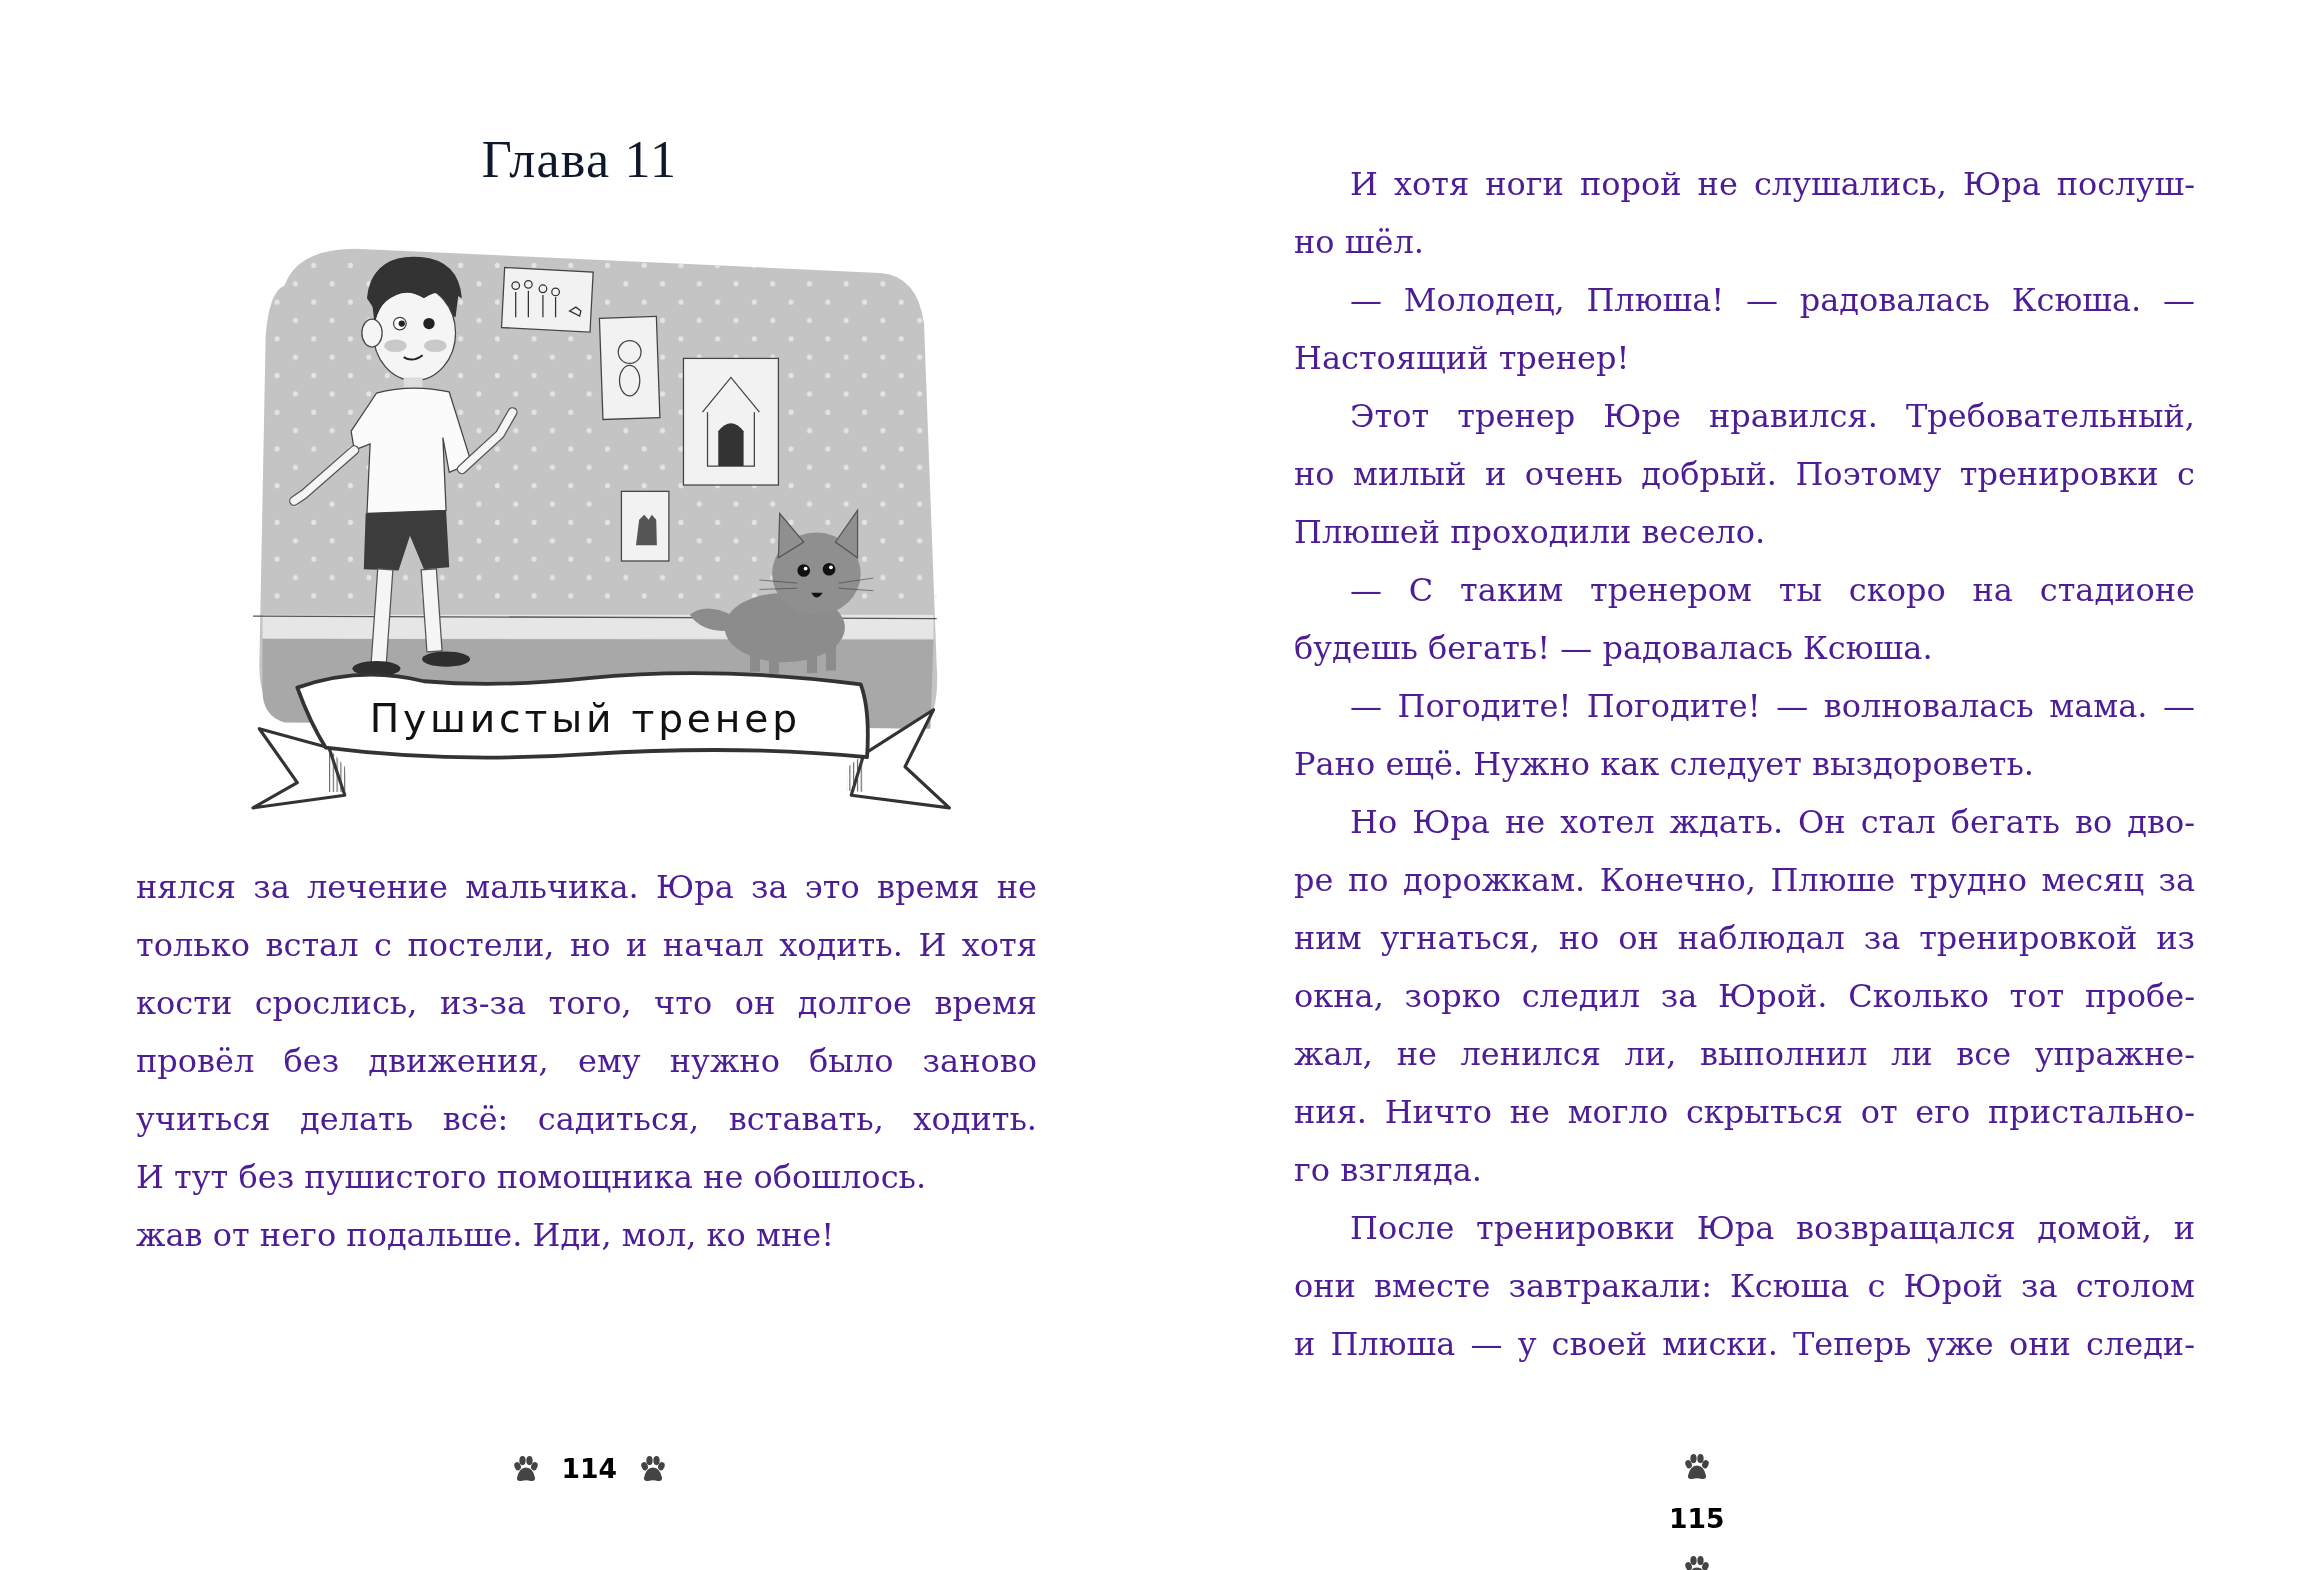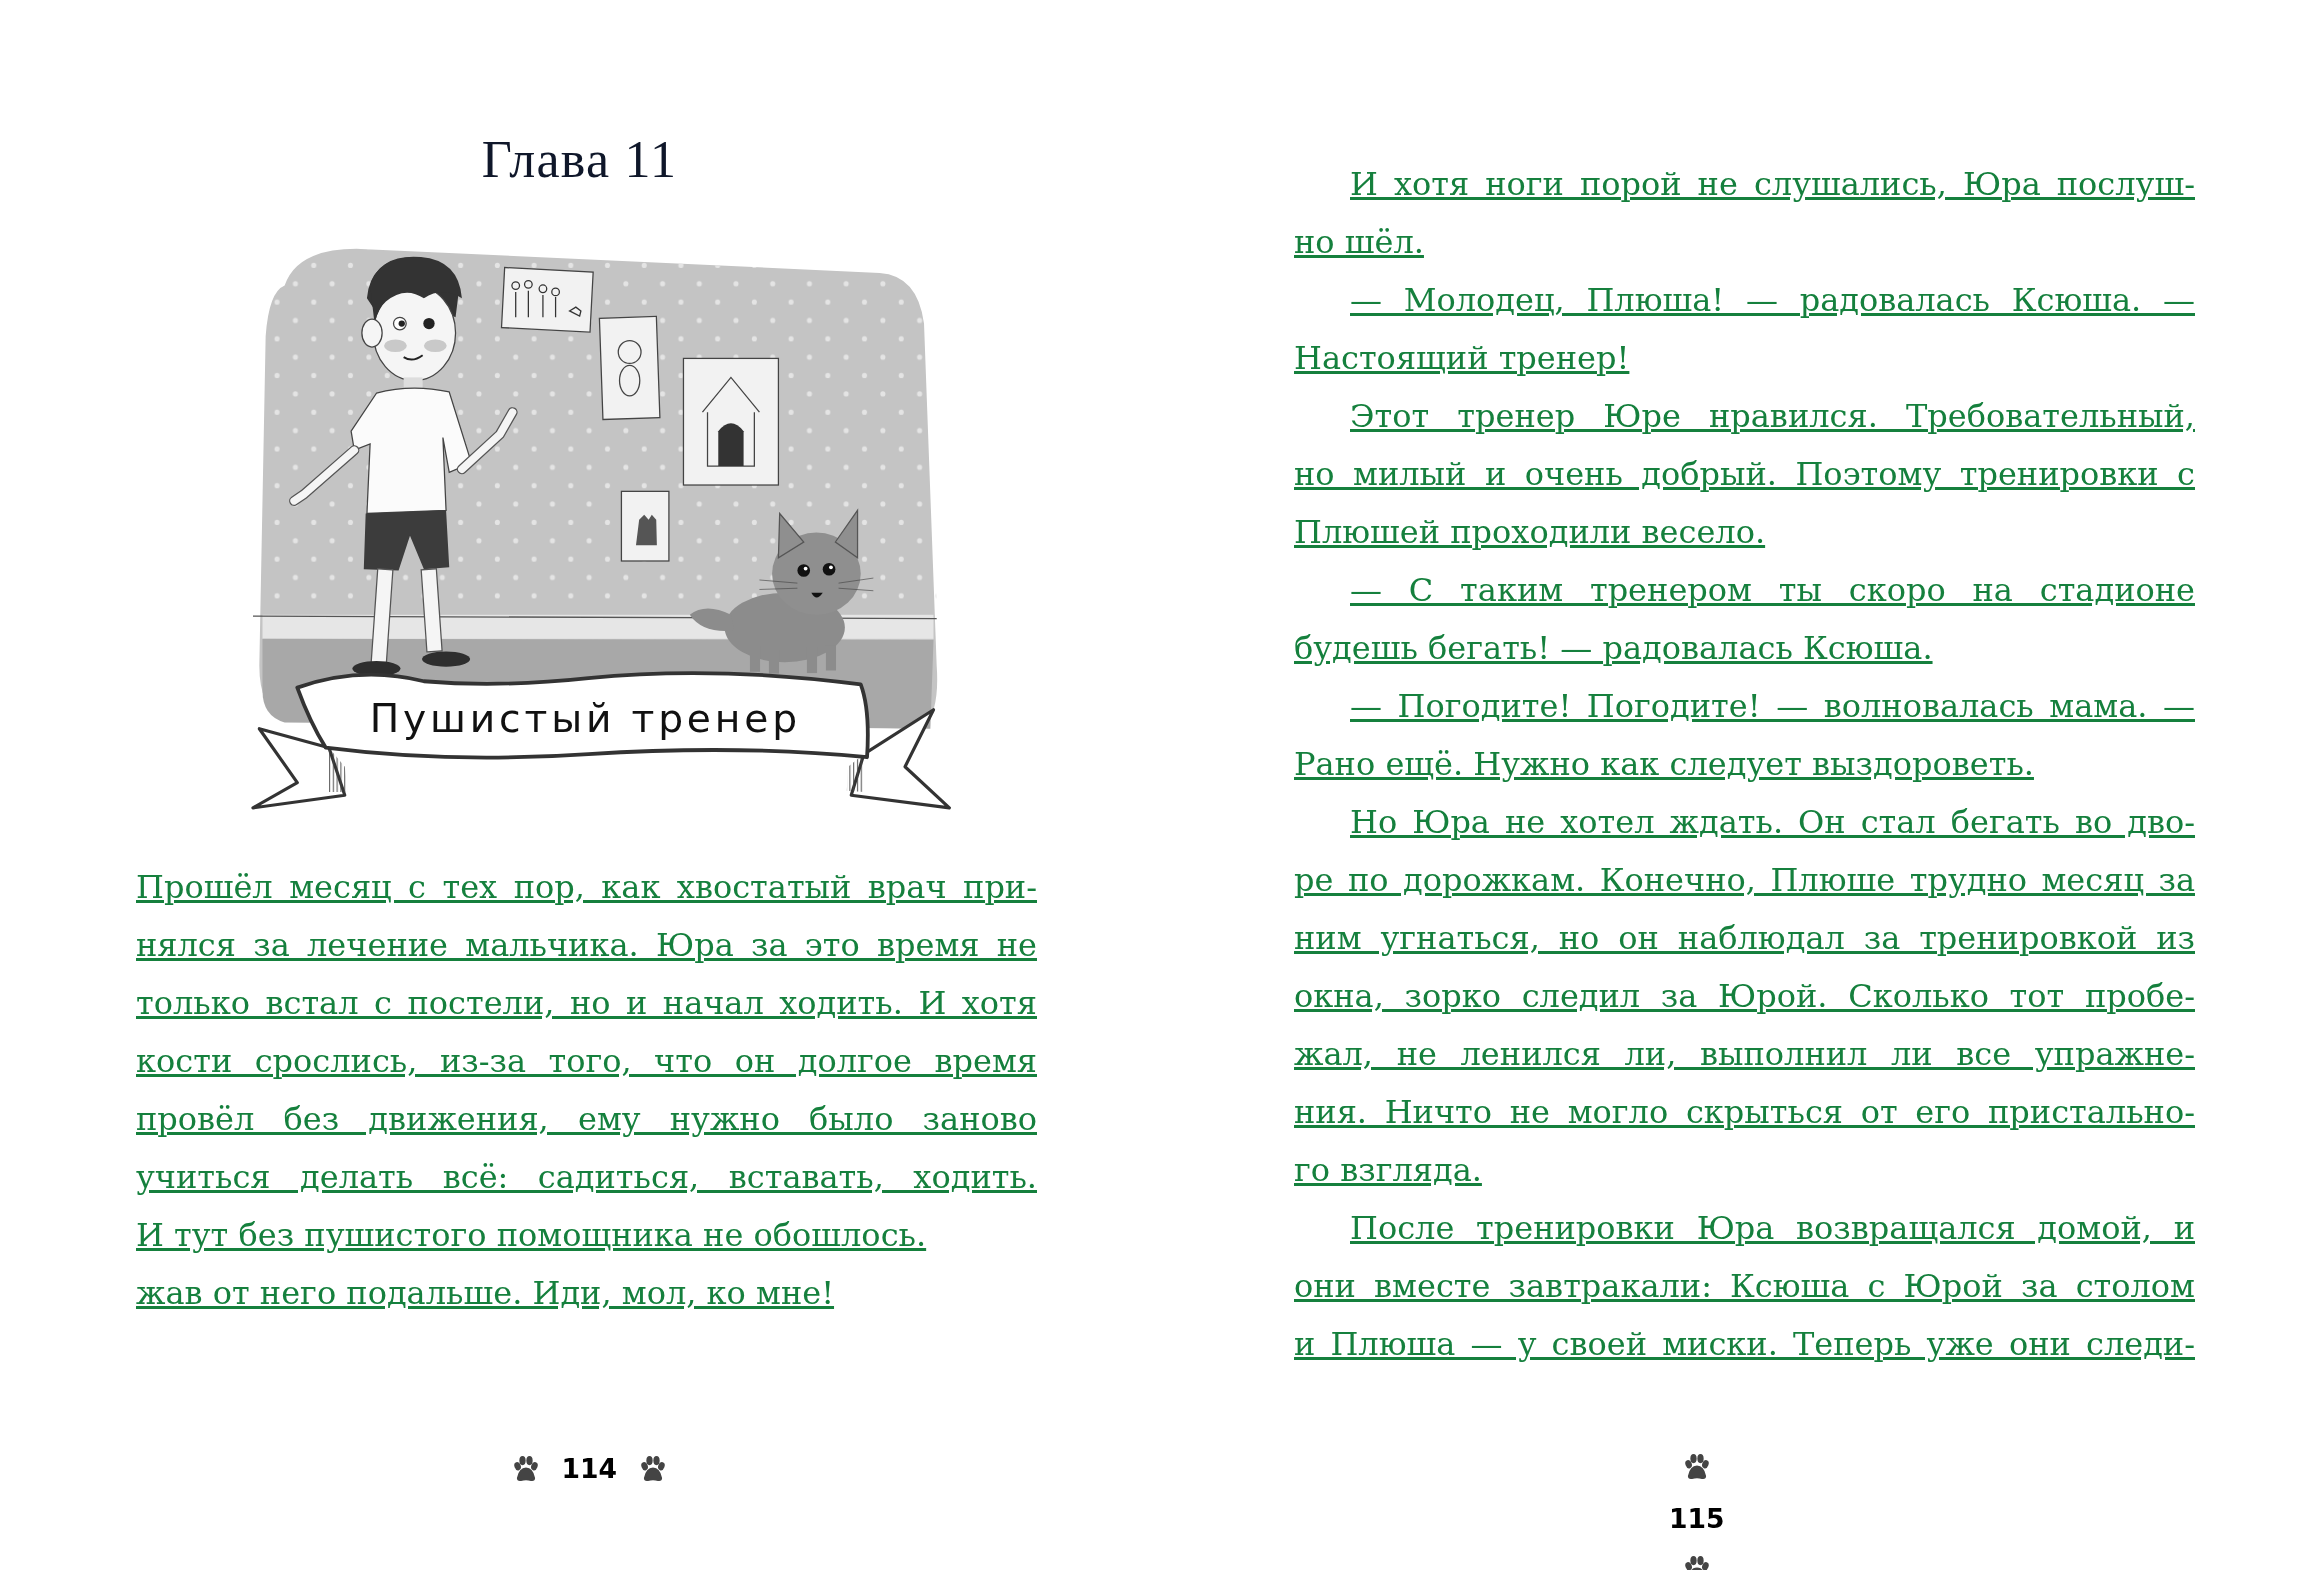--- a/index.html
+++ b/index.html
@@ -7,21 +7,21 @@
          font-family: "DejaVu Serif", "Liberation Serif", serif; color: #111; }
   .page { position: absolute; top: 0; height: 1571px; }
   .page-left { left: 0; width: 1159px; }
   .page-right { left: 1159px; width: 1160px; }
 
   .chapter-title { position: absolute; left: 0; width: 1159px; top: 130px; text-align: center;
     font-family: "Liberation Serif", serif; font-size: 52px; letter-spacing: 1.3px; color: #0f172a; }
 
   .illustration { position: absolute; left: 234px; top: 222px; width: 728px; height: 602px; }
 
-  .text-block { position: absolute; font-size: 32px; line-height: 58px; color: #15803d; text-decoration: underline; }
+  .text-block { position: absolute; font-size: 32px; line-height: 58px; color: #4c1d95; }
   .text-block .line { height: 58px; white-space: nowrap; text-align: justify; text-align-last: justify; display: block; }
   .text-block .line.last { text-align-last: left; }
   .text-block .line.indent { padding-left: 56px; }
 
   .left-text { left: 136px; top: 858px; width: 901px; }
   .right-text { left: 1294px; top: 155px; width: 901px; }
 
   .folio { position: absolute; top: 1453px; display: flex; align-items: center; gap: 21.5px;
     font-family: "DejaVu Sans", sans-serif; font-weight: bold; font-size: 26.6px; color: #000; }
   .folio-left { left: 512px; }
@@ -142,21 +142,20 @@
         <path d="M995 840 L1105 770 L1060 860 L1130 925 L975 905 Z" fill="#fff" stroke="#333" stroke-width="5" stroke-linejoin="round"></path>
         <path d="M995 840 L995 900 L968 898 L970 860 Z" fill="url(#hatch)"></path>
 
         <path d="M100 735 Q200 700 300 725 Q420 735 560 720 Q760 700 990 730 Q1005 770 1000 845 Q800 825 560 840 Q340 855 145 830 Q120 790 100 735 Z" fill="#fff" stroke="#333" stroke-width="6" stroke-linejoin="round"></path>
       </g>
       <text x="555" y="805" text-anchor="middle" font-family="DejaVu Sans, sans-serif" font-size="62" fill="#111" letter-spacing="6" id="banner-text-svg">Пушистый тренер</text>
     </svg>
   </div>
 
   <div class="text-block left-text" id="left-lines">
-      <span class="line">Прошёл месяц с тех пор, как хвостатый врач при-</span>
       <span class="line">нялся за лечение мальчика. Юра за это время не</span>
       <span class="line">только встал с постели, но и начал ходить. И хотя</span>
       <span class="line">кости срослись, из-за того, что он долгое время</span>
       <span class="line">провёл без движения, ему нужно было заново</span>
       <span class="line">учиться делать всё: садиться, вставать, ходить.</span>
       <span class="line last">И тут без пушистого помощника не обошлось.</span>
       <span class="line last">жав от него подальше. Иди, мол, ко мне!</span>
     </div>
 
   <div class="folio folio-left">

